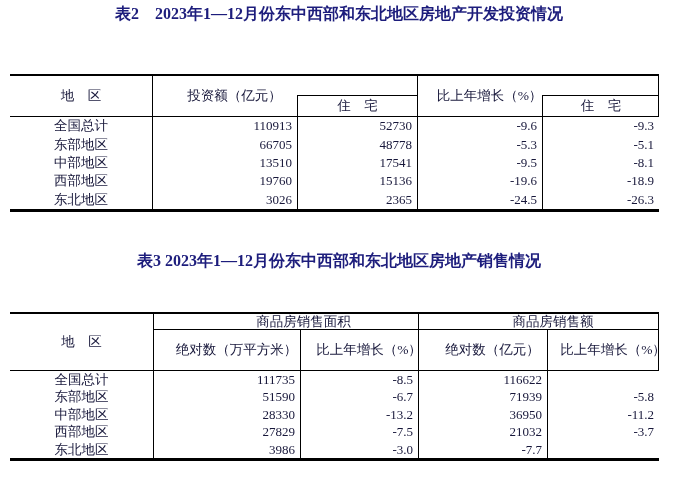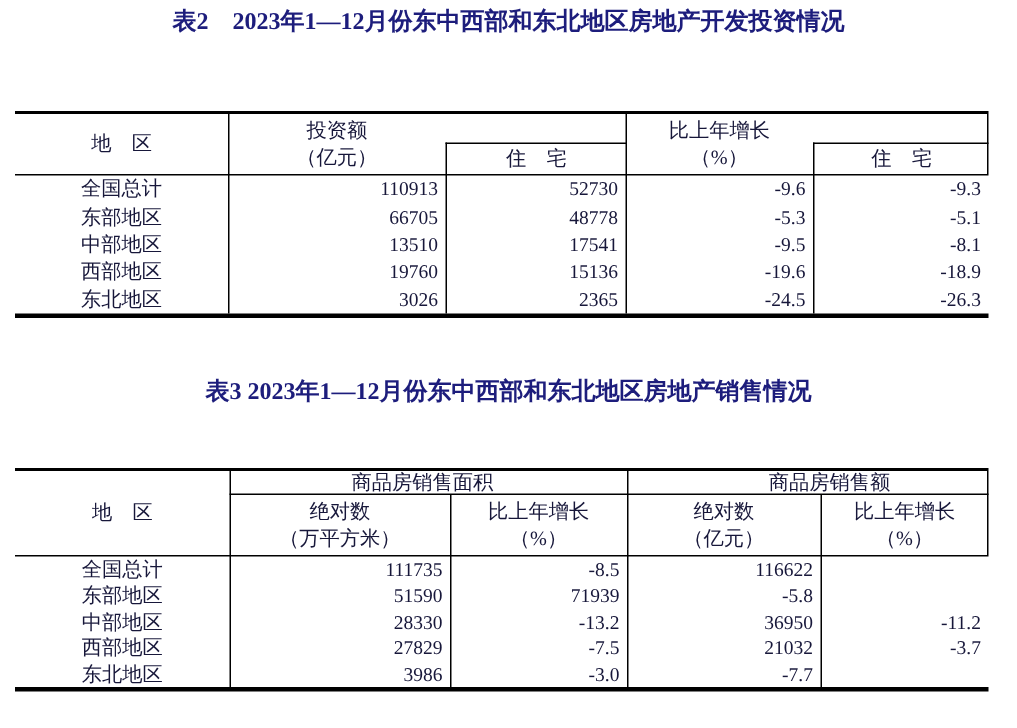--- a/index.html
+++ b/index.html
@@ -14,21 +14,21 @@
   }
   .tbl-title{
     position:absolute;left:0;width:678px;text-align:center;
     font-size:16px;font-weight:bold;color:var(--title-color);
   }
   .hline,.vline{position:absolute;background:var(--border-color);}
   .cell{
     position:absolute;display:flex;align-items:center;justify-content:center;
     text-align:center;font-size:13.5px;line-height:18px;
   }
-  .cell.two{flex-direction:column;}
+  .cell.two{margin-left:10px;}
   .grid-body{position:absolute;}
   .body-row{display:grid;align-items:center;}
   .t2-row{grid-template-columns:142px 145px 120px 125px 117px;height:18.4px;}
   .t3-row{grid-template-columns:143px 147px 118px 129px 112px;height:17.4px;}
   .region{text-align:center;font-size:13.5px;}
   .num{text-align:right;padding-right:5px;font-size:13px;}
   .bold{font-weight:normal;}
 </style>
 </head>
 <body>
@@ -102,21 +102,21 @@
 <div class="hline" style="left:153px;top:329px;width:506px;height:1px;"></div>
 <div class="hline" style="left:10px;top:370px;width:649px;height:1px;"></div>
 <div class="hline" style="left:10px;top:458px;width:649px;height:3px;"></div>
 <div class="vline" style="left:153px;top:314px;width:1px;height:144px;"></div>
 <div class="vline" style="left:300px;top:330px;width:1px;height:128px;"></div>
 <div class="vline" style="left:418px;top:314px;width:1px;height:144px;"></div>
 <div class="vline" style="left:547px;top:330px;width:1px;height:128px;"></div>
 <div class="vline" style="left:658px;top:314px;width:1px;height:56px;"></div>
 
 <div class="cell" style="left:10px;top:314px;width:143px;height:56px;">地　区</div>
-<div class="cell" style="left:149px;top:314px;width:265px;height:15px;">商品房销售面积</div>
+<div class="cell" style="left:171px;top:314px;width:265px;height:15px;">商品房销售面积</div>
 <div class="cell" style="left:418px;top:314px;width:270px;height:15px;">商品房销售额</div>
 <div class="cell two" style="left:153px;top:330px;width:147px;height:40px;">
   <span>绝对数</span>
   <span>（万平方米）</span>
 </div>
 <div class="cell two" style="left:300px;top:330px;width:118px;height:40px;">
   <span>比上年增长</span>
   <span>（%）</span>
 </div>
 <div class="cell two" style="left:418px;top:330px;width:129px;height:40px;">
@@ -131,20 +131,21 @@
 <div class="grid-body" style="left:10px;top:371px;width:649px;">
   <div class="body-row t3-row bold">
     <div class="region">全国总计</div>
     <div class="num">111735</div>
     <div class="num">-8.5</div>
     <div class="num">116622</div>
   </div>
   <div class="body-row t3-row">
     <div class="region">东部地区</div>
     <div class="num">51590</div>
+    <div class="num">-6.7</div>
     <div class="num">71939</div>
     <div class="num">-5.8</div>
   </div>
   <div class="body-row t3-row">
     <div class="region">中部地区</div>
     <div class="num">28330</div>
     <div class="num">-13.2</div>
     <div class="num">36950</div>
     <div class="num">-11.2</div>
   </div>

